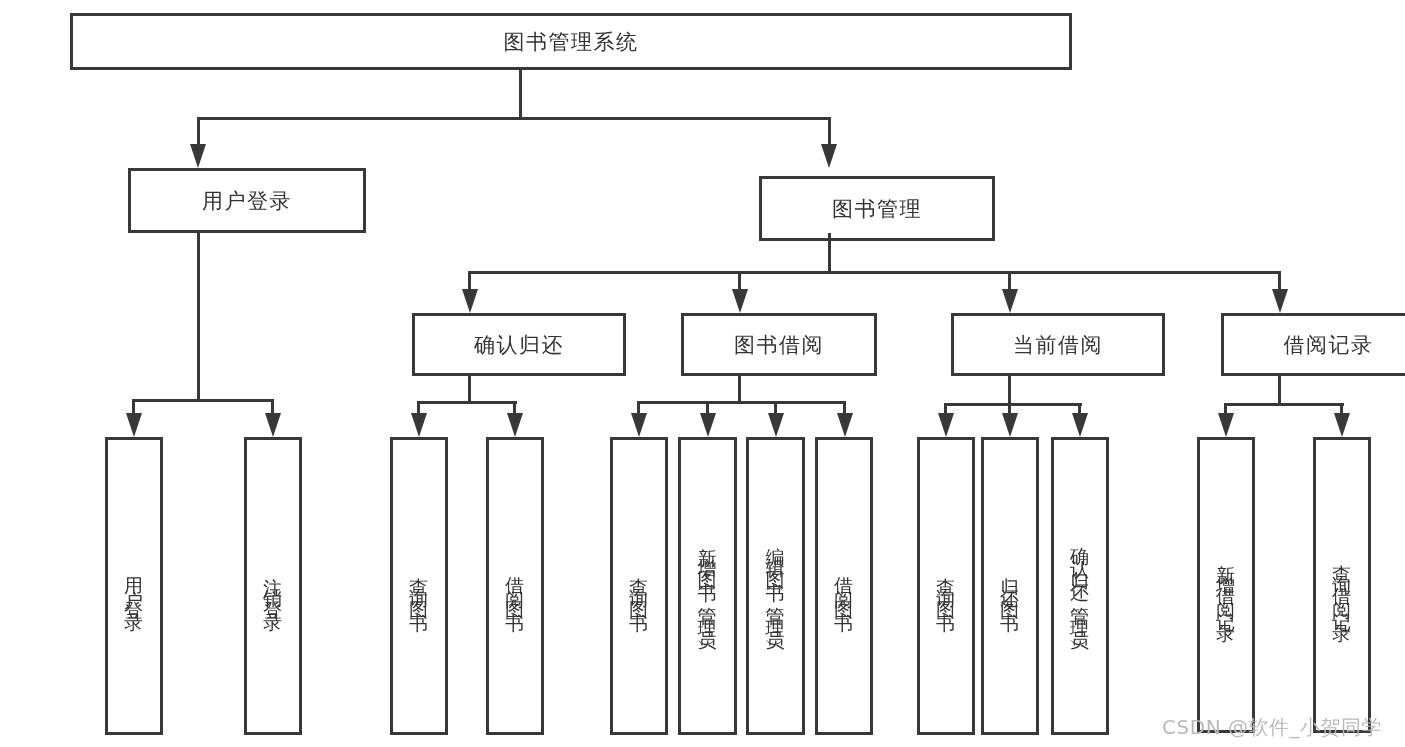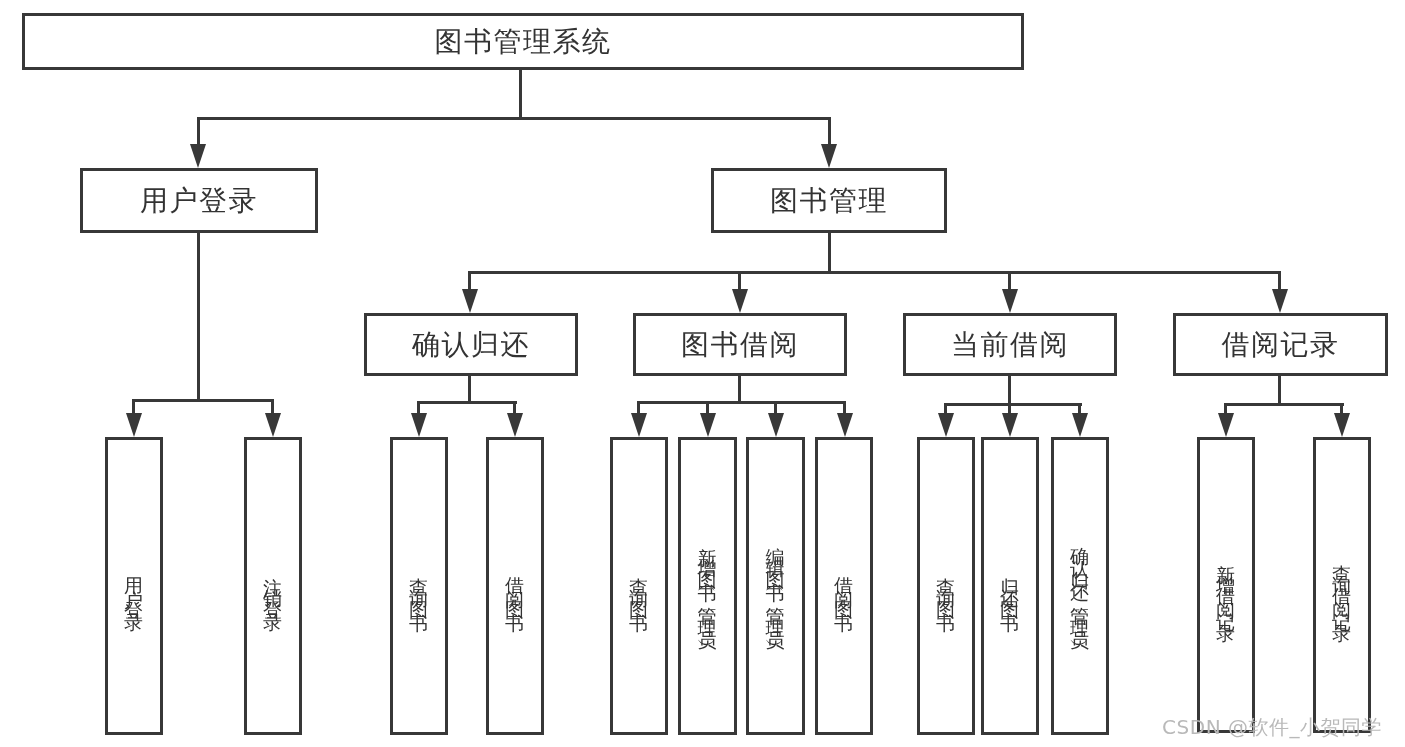--- a/index.html
+++ b/index.html
@@ -12,21 +12,21 @@
   #stage{
     position:relative;width:1405px;height:747px;background:var(--bg);
     font-family:"DejaVu Sans","Liberation Sans",sans-serif;
     overflow:hidden;
   }
   .box{
     position:absolute;box-sizing:border-box;
     border:3px solid var(--line);background:#fff;color:var(--text);
     display:flex;align-items:center;justify-content:center;
   }
-  .hbox{font-size:28px;letter-spacing:1.5px;}
+  .hbox{font-size:21px;letter-spacing:1.5px;margin-left:48px;}
   .vbox{
     writing-mode:vertical-rl;text-orientation:mixed;
     font-size:19px;letter-spacing:12px;line-height:1;
   }
   .hline,.vline{position:absolute;background:var(--line);}
   .tri{
     position:absolute;width:0;height:0;
     border-left:8px solid transparent;border-right:8px solid transparent;
     border-top:24px solid var(--line);
   }
@@ -36,24 +36,24 @@
   }
 </style>
 </head>
 <body>
 
 <div id="stage">
 
   <div class="box hbox" style="left:22px;top:13px;width:1002px;height:57px;">图书管理系统</div>
 
   <div class="box hbox" style="left:80px;top:168px;width:238px;height:65px;">用户登录</div>
-  <div class="box hbox" style="left:711px;top:168px;width:236px;height:65px;">图书管理</div>
+  <div class="box hbox" style="left:711px;top:176px;width:236px;height:65px;">图书管理</div>
 
   <div class="box hbox" style="left:364px;top:313px;width:214px;height:63px;">确认归还</div>
-  <div class="box hbox" style="left:633px;top:313px;width:214px;height:63px;">图书借阅</div>
+  <div class="box hbox" style="left:633px;top:313px;width:196px;height:63px;">图书借阅</div>
   <div class="box hbox" style="left:903px;top:313px;width:214px;height:63px;">当前借阅</div>
   <div class="box hbox" style="left:1173px;top:313px;width:215px;height:63px;">借阅记录</div>
 
   <div class="box vbox" style="left:105px;top:437px;width:58px;height:298px;">用户登录</div>
   <div class="box vbox" style="left:244px;top:437px;width:58px;height:298px;">注销登录</div>
 
   <div class="box vbox" style="left:390px;top:437px;width:58px;height:298px;">查询图书</div>
   <div class="box vbox" style="left:486px;top:437px;width:58px;height:298px;">借阅图书</div>
 
   <div class="box vbox" style="left:610px;top:437px;width:58px;height:298px;">查询图书</div>

